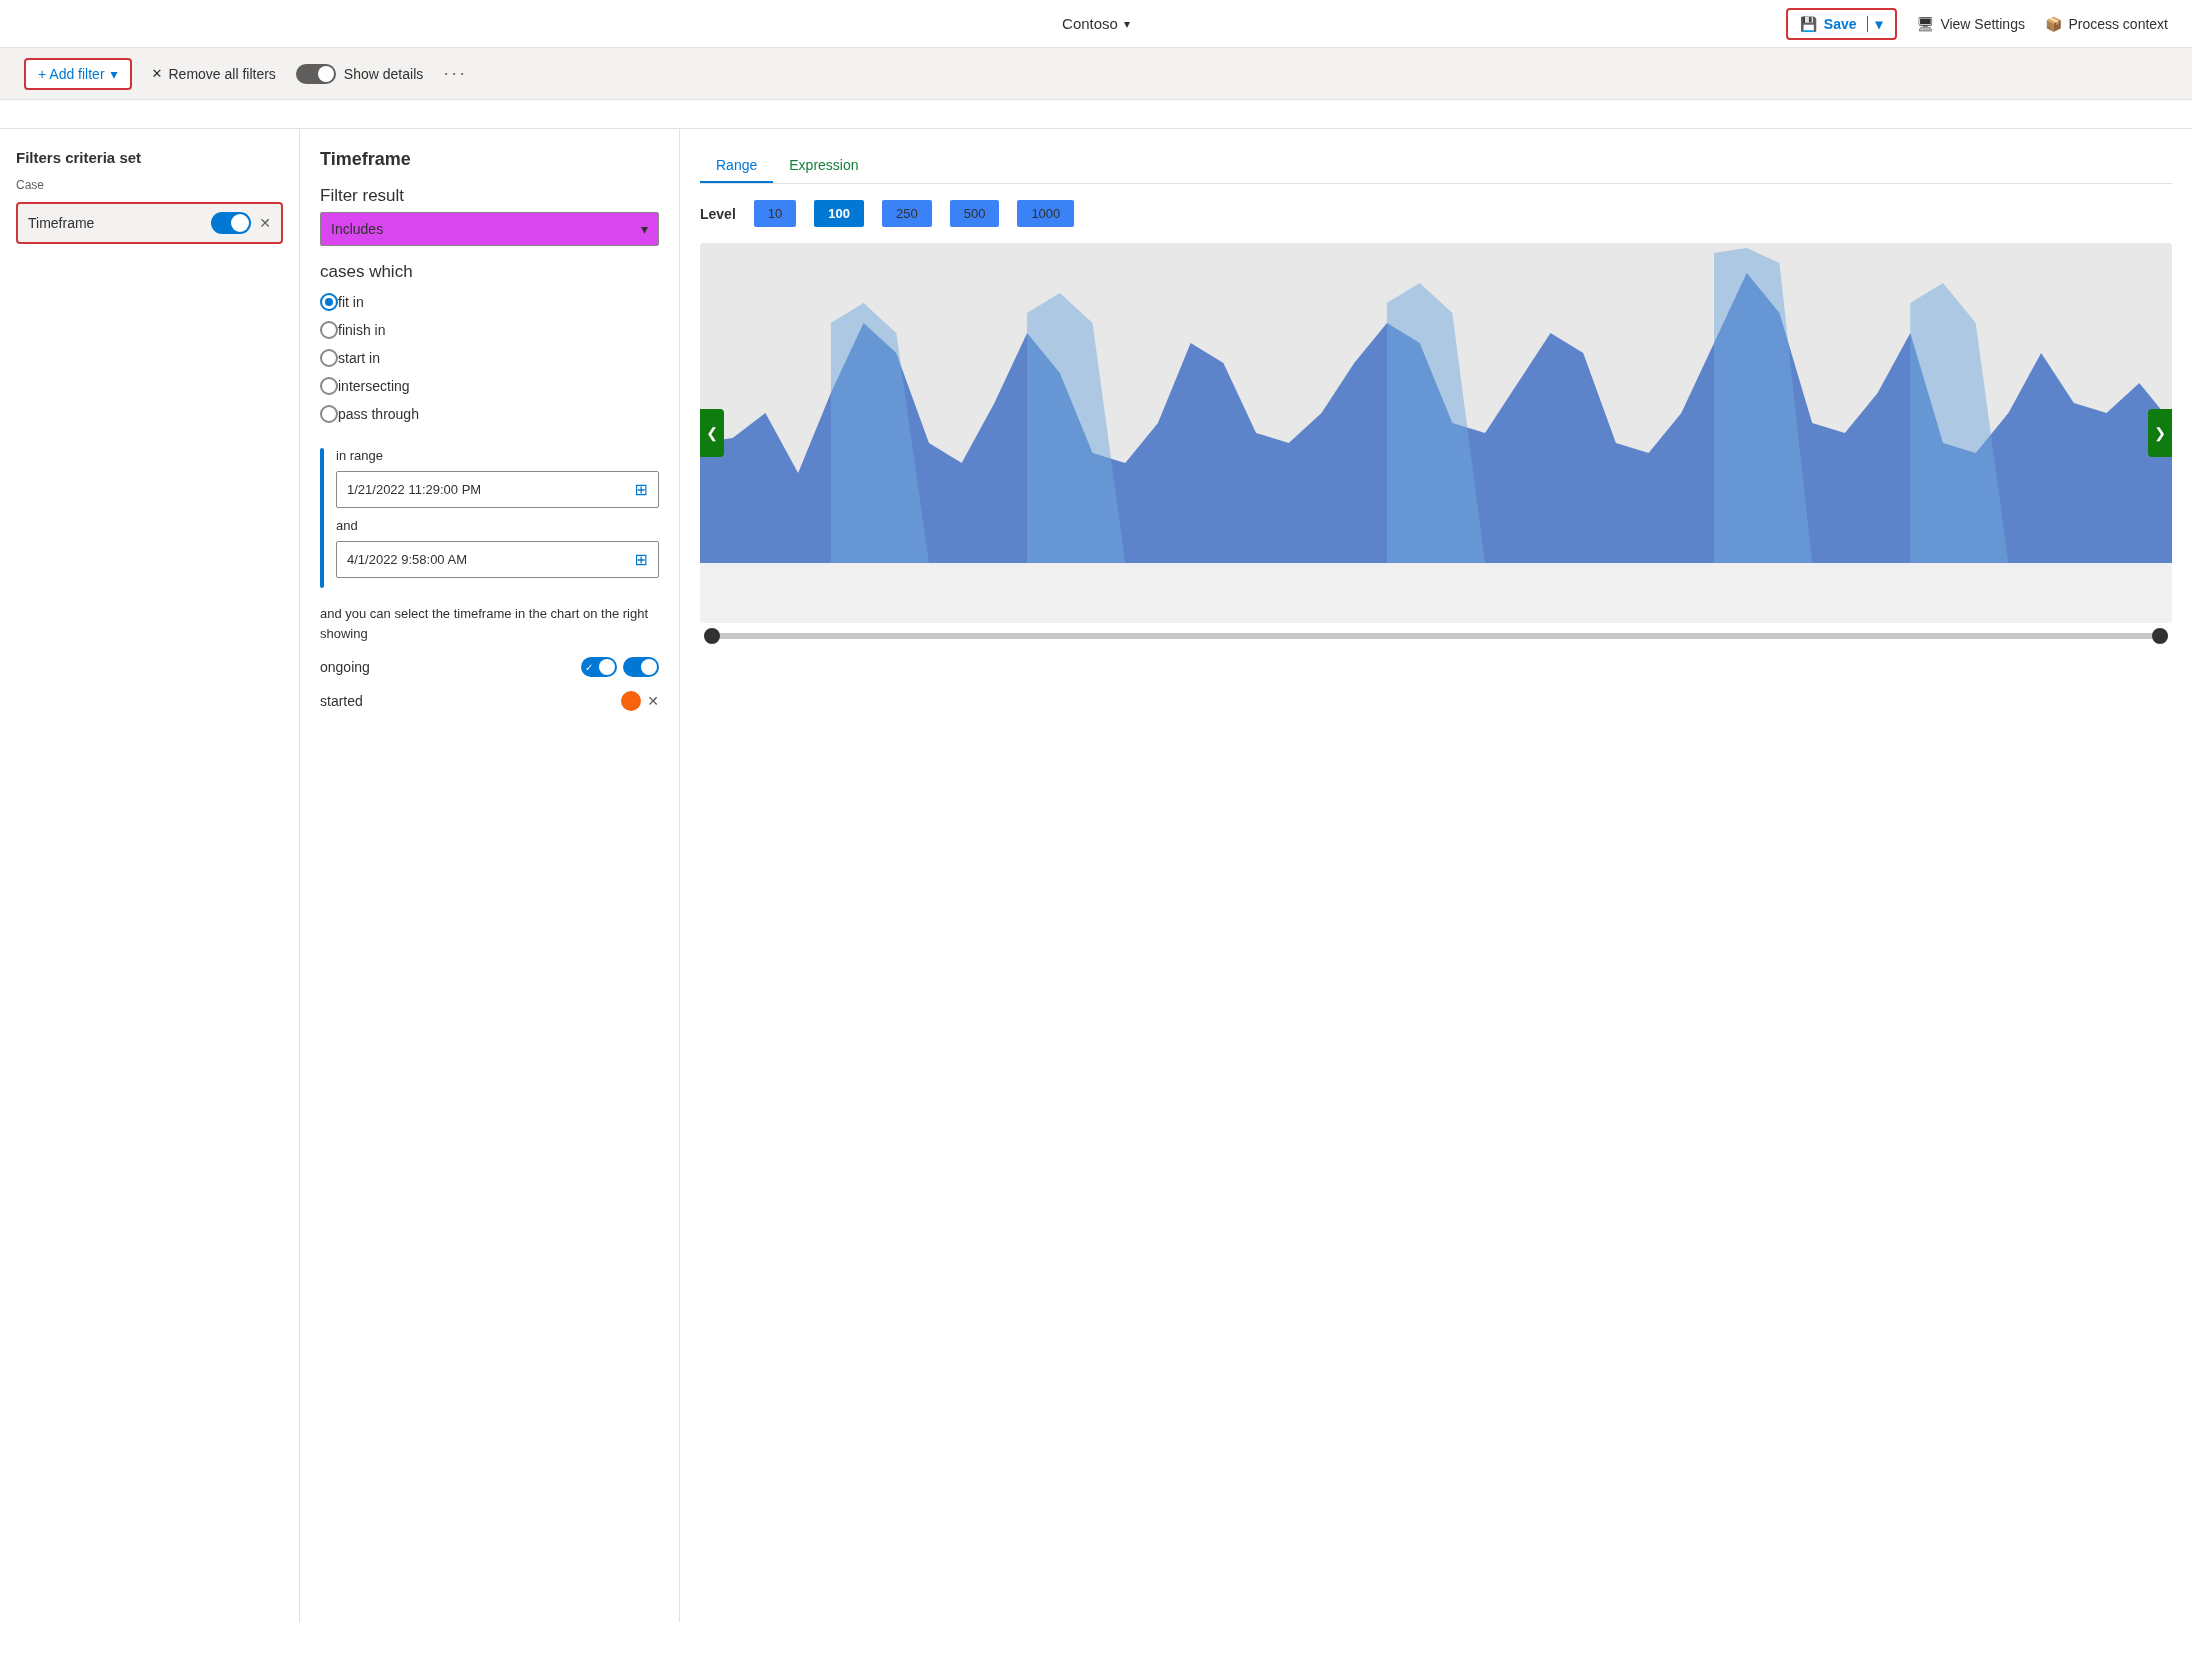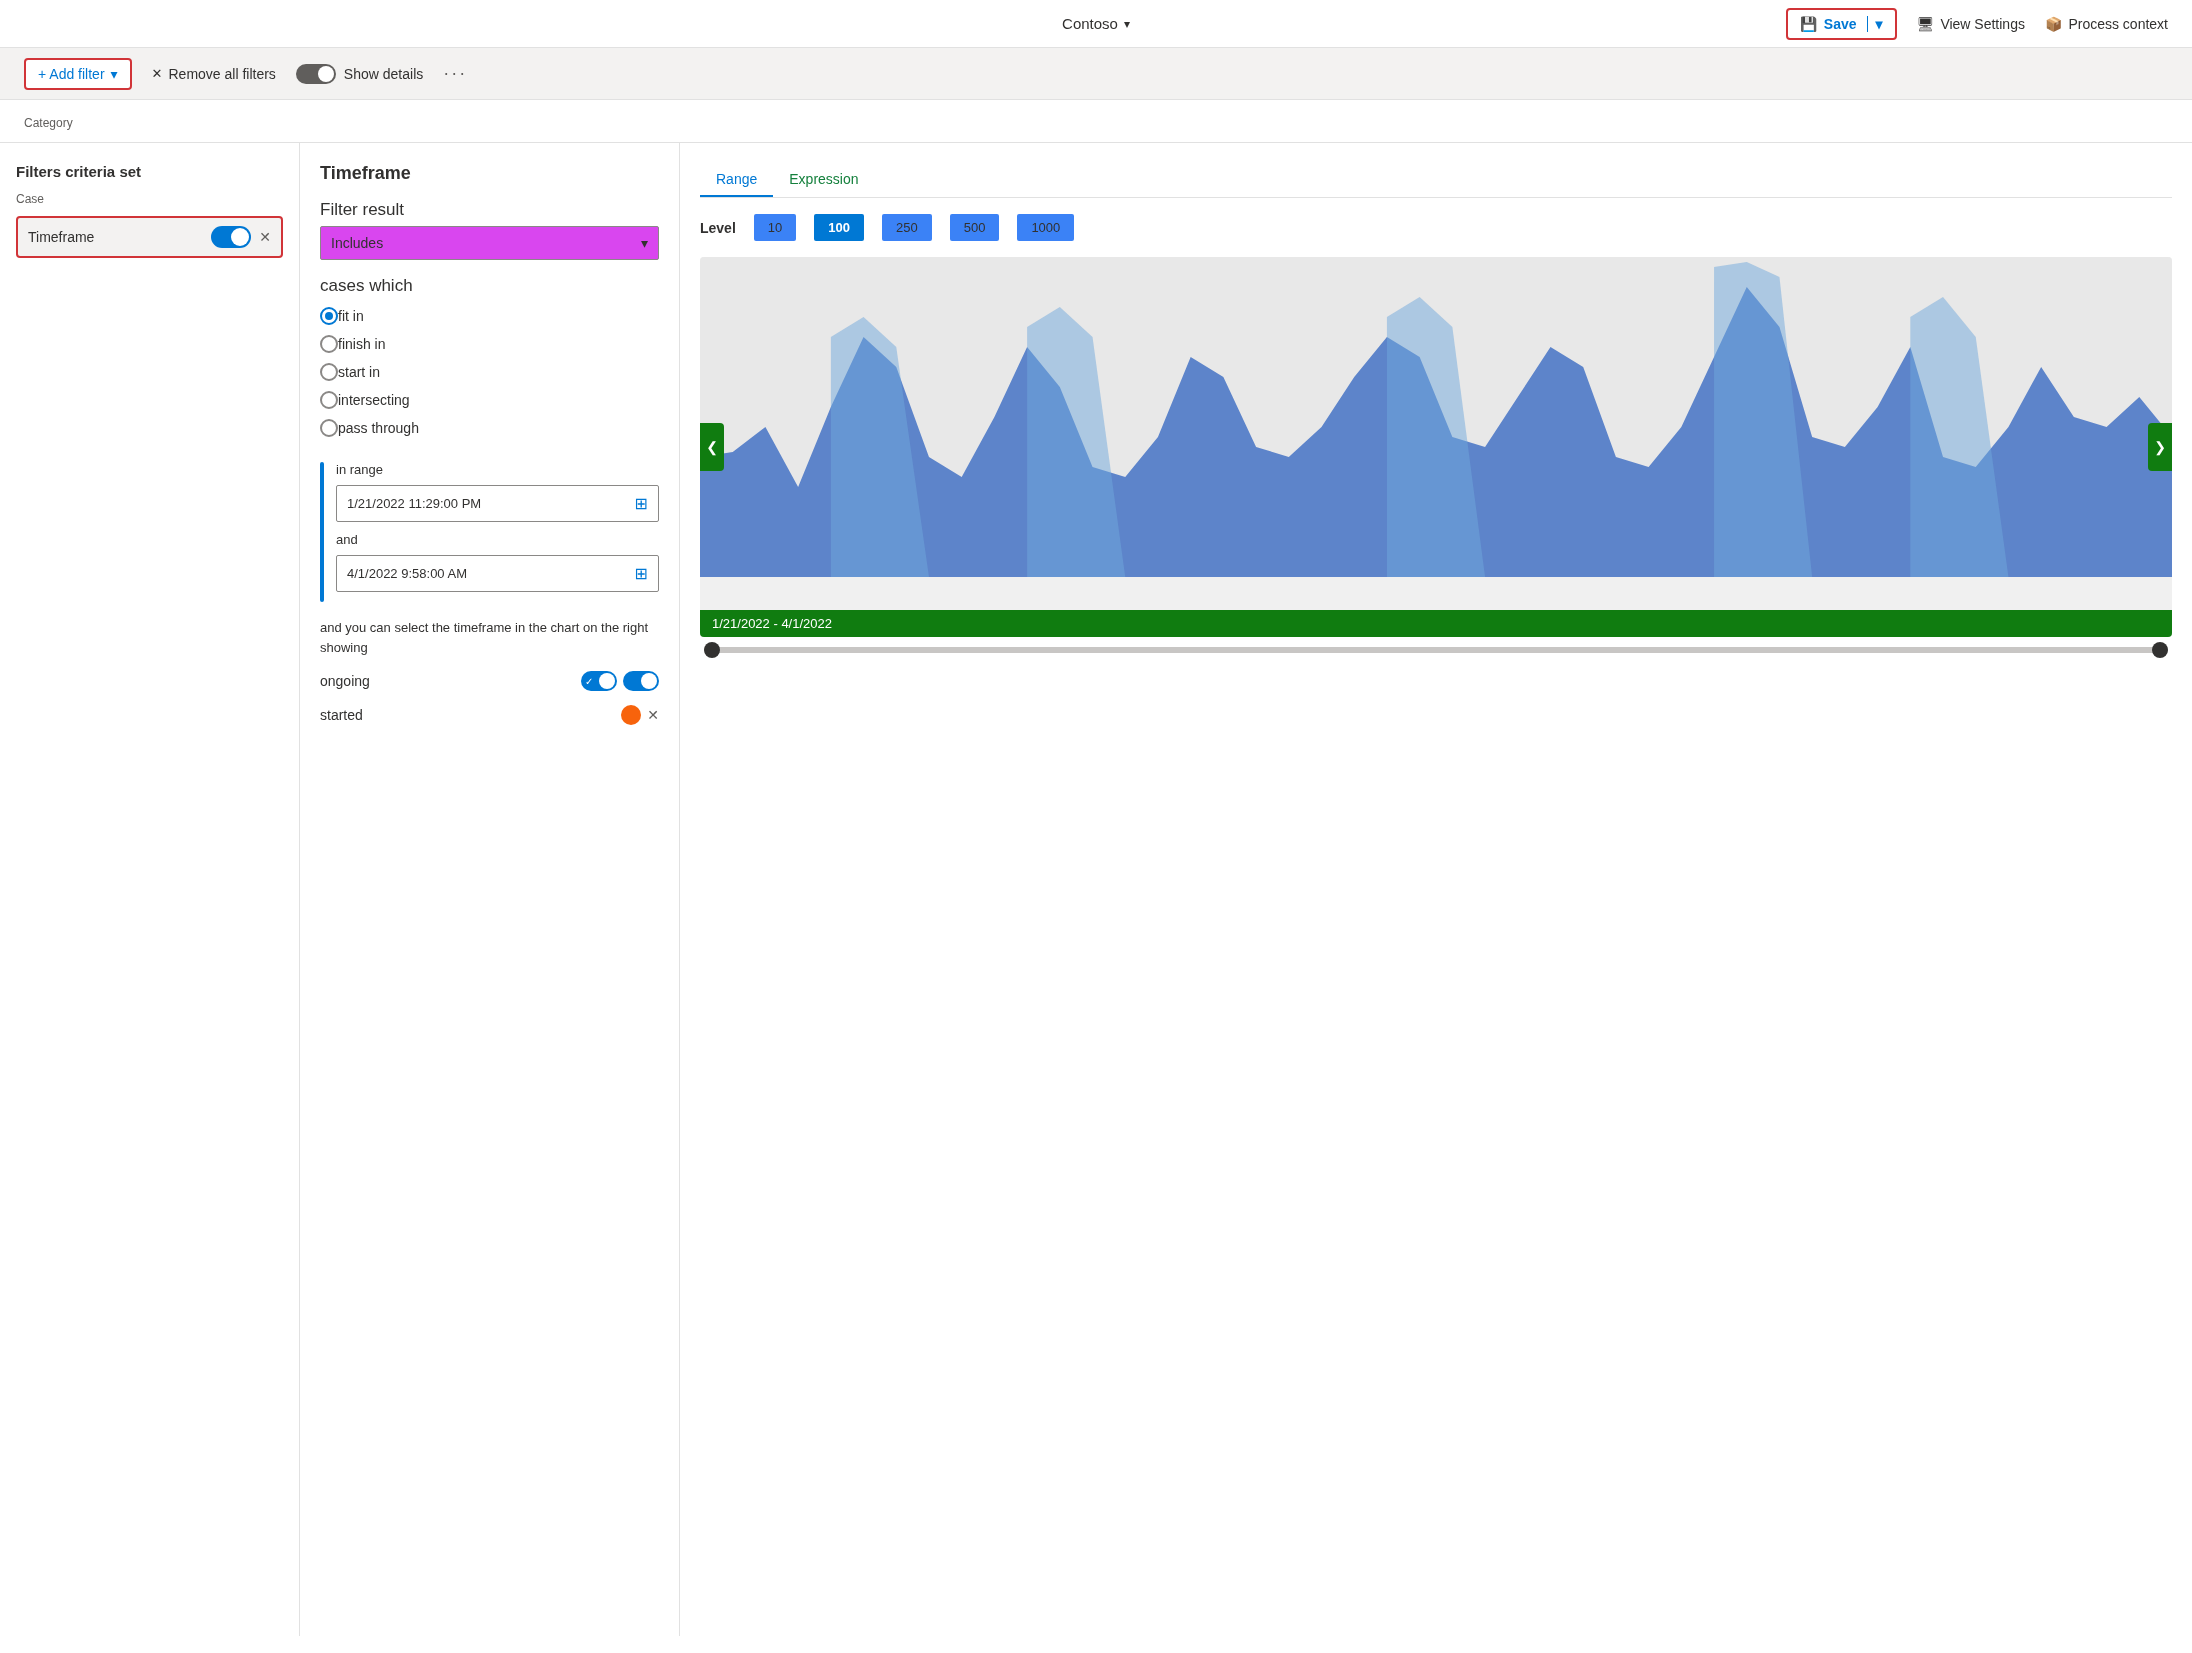--- a/index.html
+++ b/index.html
@@ -228,21 +228,20 @@
   <div class="show-details">
     <div class="toggle">
       <div class="toggle-knob"></div>
     </div>
     <span>Show details</span>
   </div>
   <button class="more-btn">···</button>
 </div>
 
 <div class="page-header">
-  <div class="category">Category</div>
 </div>
 
 <div class="main-content">
 
   <div class="left-panel">
     <div class="section-title">Filters criteria set</div>
     <div class="sub-title">Case</div>
     <div class="filter-item filter-item-outline">
       <span class="filter-item-label">Timeframe</span>
       <div class="filter-item-actions">
@@ -363,23 +362,20 @@
 
         <polygon points="0,320 0,200 20,195 40,170 60,230 80,150 100,80 120,110 140,200 160,220 180,160 200,90 220,130 240,210 260,220 280,180 300,100 320,120 340,190 360,200 380,170 400,120 420,80 440,100 460,180 480,190 500,140 520,90 540,110 560,200 580,210 600,170 620,100 640,30 660,70 680,180 700,190 720,150 740,90 760,200 780,210 800,170 820,110 840,160 860,170 880,140 900,180 900,320" fill="#4472C4" opacity="0.85"></polygon>
 
         <polygon points="80,320 80,80 100,60 120,90 140,320" fill="#6fa8dc" opacity="0.5"></polygon>
         <polygon points="200,320 200,70 220,50 240,80 260,320" fill="#6fa8dc" opacity="0.5"></polygon>
         <polygon points="420,320 420,60 440,40 460,70 480,320" fill="#6fa8dc" opacity="0.5"></polygon>
         <polygon points="620,320 620,10 640,5 660,20 680,320" fill="#6fa8dc" opacity="0.5"></polygon>
         <polygon points="740,320 740,60 760,40 780,80 800,320" fill="#6fa8dc" opacity="0.5"></polygon>
       </svg>
       <div class="chart-nav-right">❯</div>
-      <div class="chart-footer">
-        <span>1/21/2022 - 4/1/2022</span>
-      </div>
     </div>
 
     <div class="slider-row">
       <div class="slider-track">
         <div class="slider-handle" style="left:0;"></div>
         <div class="slider-handle" style="right:0; left:auto;"></div>
       </div>
     </div>
   </div>
 </div>

